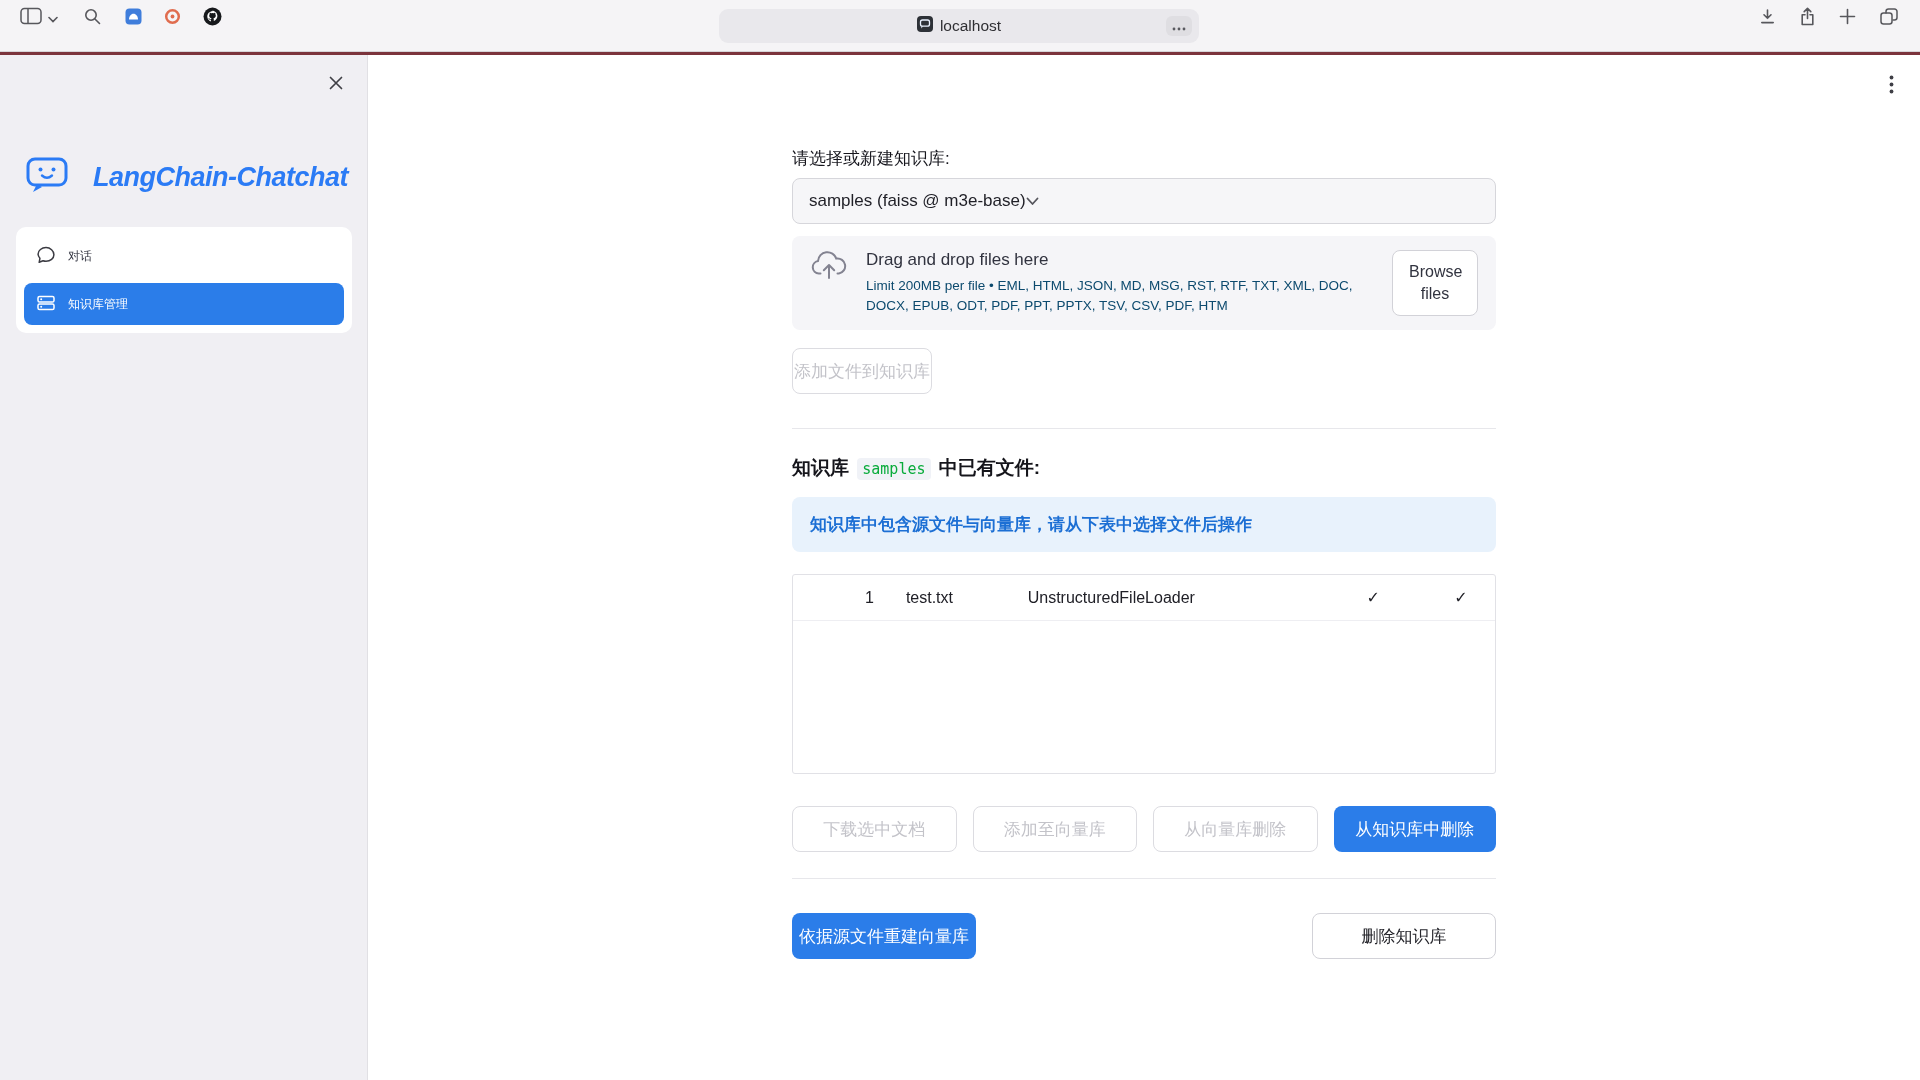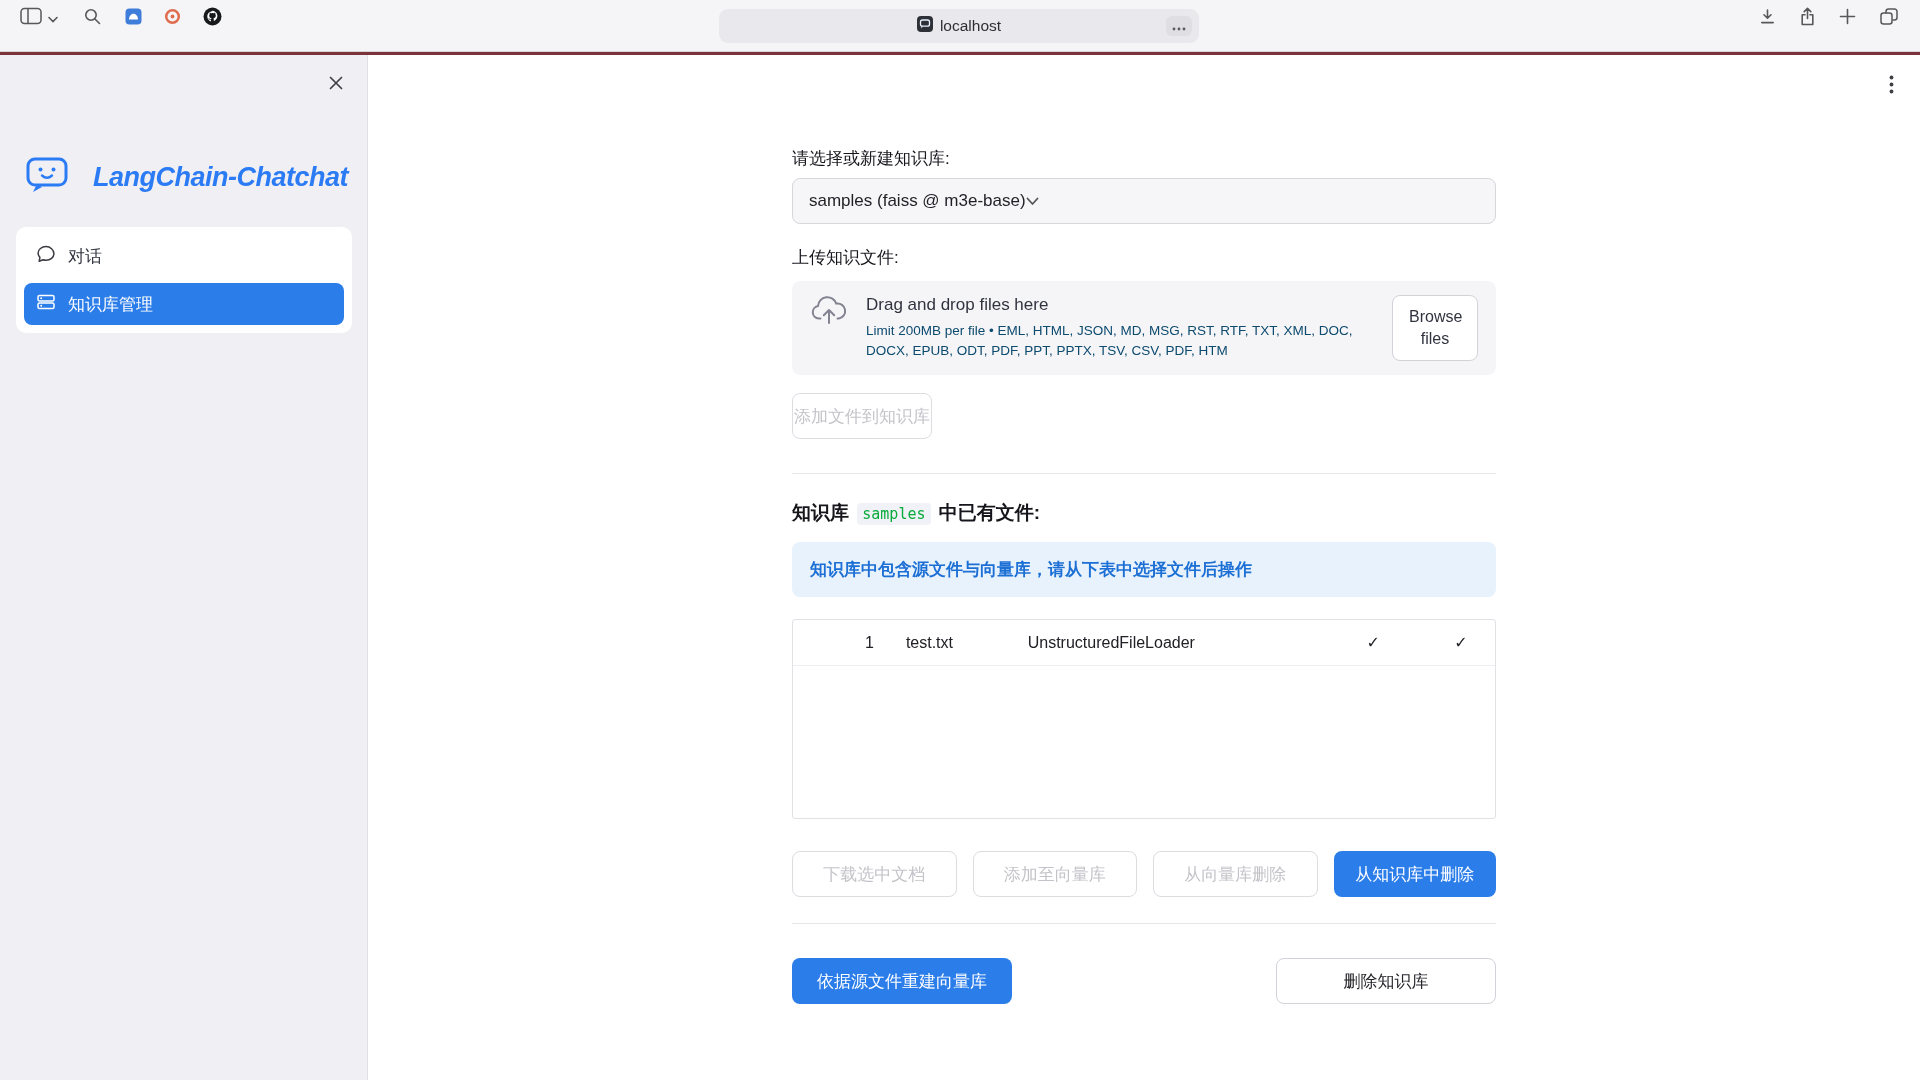--- a/index.html
+++ b/index.html
@@ -37,21 +37,21 @@
   .sidebar {
     width:368px; flex-shrink:0; background:#f0eff3; position:relative;
     box-shadow: inset -1px 0 0 rgba(0,0,0,0.06);
   }
   .sb-close { position:absolute; top:16px; right:20px; background:none; border:none; cursor:pointer; padding:4px; }
   .logo { display:flex; align-items:center; gap:25px; margin:100px 0 0 26px; }
   .logo-text { font-size:27px; font-weight:700; font-style:italic; color:#2b7bf5; letter-spacing:-0.5px; white-space:nowrap; }
   .nav-card { background:#fff; border-radius:10px; margin:28px 16px 0; padding:8px; display:flex; flex-direction:column; gap:6px; }
   .nav-item {
     display:flex; align-items:center; gap:12px; height:42px; border-radius:8px;
-    padding:0 12px; font-size:17px; color:#31333f; cursor:pointer;
+    padding:0 12px; font-size:12px; color:#31333f; cursor:pointer;
   }
   .nav-item.active { background:var(--primary,#2b7de9); color:#fff; }
 
   .main { flex:1; position:relative; background:#fff; overflow:hidden; }
   .kebab { position:absolute; top:16px; right:22px; cursor:pointer; background:none; border:none; padding:4px; }
   .content { width:704px; margin:0 auto; padding-top:92px; }
 
   
   .field-label { font-size:17px; color:#16161d; }
   .selectbox {
@@ -108,21 +108,21 @@
   .c1 { width:99px;  justify-content:flex-end; padding-right:18px; }
   .c2 { width:122px; padding-left:14px; }
   .c3 { width:201px; padding-left:14px; }
   .c4 { width:105px; padding-left:14px; }
   .c5 { width:108px; justify-content:center; }
   .c6 { width:68px;  justify-content:center; }
 
   .actions { margin-top:32px; display:flex; gap:16px; }
   .actions .btn { flex:1; }
   .bottom-row { margin-top:34px; display:flex; justify-content:space-between; }
-  .bottom-row .btn { width:220px; }
+  .bottom-row .btn { width:184px; }
 </style>
 </head>
 <body>
 
 <div class="chrome">
   <div class="chrome-left">
     <div class="toggle-group">
       <span>
         <svg width="22" height="18" viewBox="0 0 22 18">
             <rect x="1" y="1.5" width="20" height="15" rx="3.5" fill="none" stroke="#57575c" stroke-width="1.5"></rect>
@@ -287,21 +287,20 @@
       <div class="field-label">请选择或新建知识库:</div>
       <div class="selectbox">
         <span class="select-value">samples (faiss @ m3e-base)</span>
         <span>
           <svg width="13" height="9" viewBox="0 0 13 9">
               <path d="M1.5 1.5 L6.5 7 L11.5 1.5" fill="none" stroke="#55555c" stroke-width="1.8" stroke-linecap="round" stroke-linejoin="round"></path>
             </svg>
         </span>
       </div>
 
-      <div class="field-label upload-label">上传知识文件:</div>
       <div class="dropzone">
         <span>
           <svg width="38" height="30" viewBox="0 0 38 30">
               <path d="M10.5 23.5 H8.8 A6.3 6.3 0 0 1 8 11 A9.4 9.4 0 0 1 26.3 8.6 A7.4 7.4 0 0 1 28.9 23.5 H27.5" fill="none" stroke="#838391" stroke-width="2" stroke-linecap="round"></path>
               <path d="M19 28 V15.5 M13.8 20.3 L19 15 24.2 20.3" fill="none" stroke="#838391" stroke-width="2" stroke-linecap="round" stroke-linejoin="round"></path>
             </svg>
         </span>
         <div class="drop-text">
           <div class="drop-title">Drag and drop files here</div>
           <div class="drop-limit">Limit 200MB per file • EML, HTML, JSON, MD, MSG, RST, RTF, TXT, XML, DOC, DOCX, EPUB, ODT, PDF, PPT, PPTX, TSV, CSV, PDF, HTM</div>

